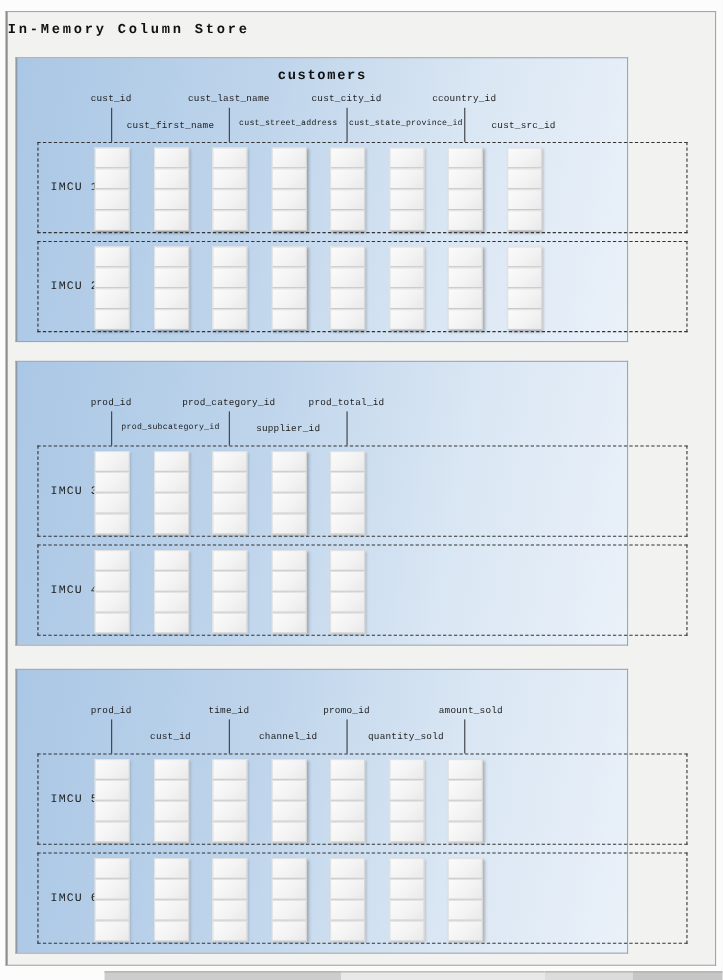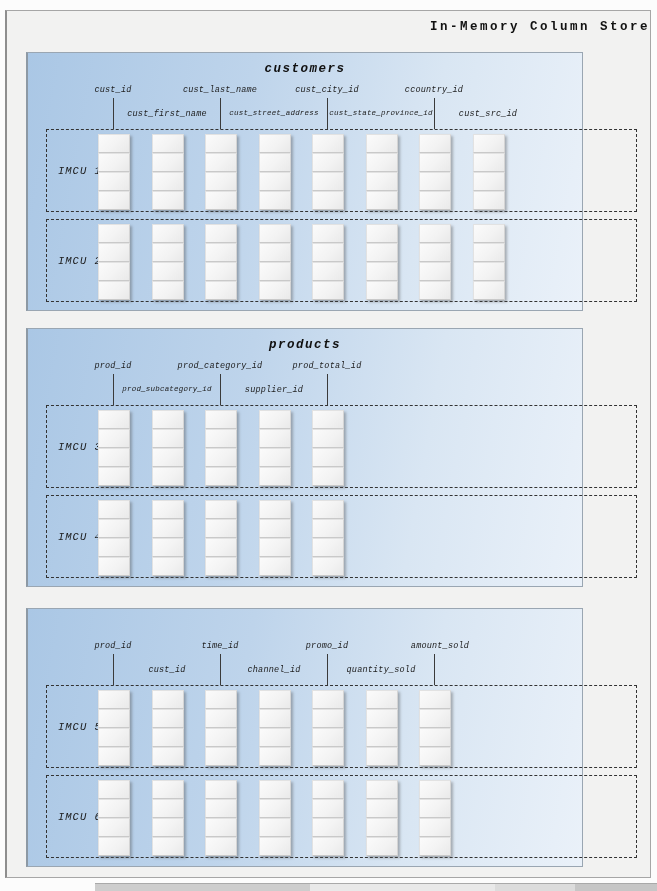--- a/index.html
+++ b/index.html
@@ -8,29 +8,28 @@
     background:#fcfcfc;
     font-family:"Liberation Mono","DejaVu Sans Mono",monospace;
     color:#161616;
   }
   .store{
     position:absolute;left:5px;top:10px;width:643px;height:866px;
     background:#f2f2f1;
     border:1px solid #a6a6a6;border-left:2px solid #8e8e8e;
   }
   .store-title{
-    position:absolute;top:9px;left:0;width:100%;text-align:right;
+    position:absolute;top:9px;left:0;width:100%;text-align:left;
     font-weight:bold;font-size:12.5px;letter-spacing:2.5px;color:#111;
   }
   .panel{
-    position:absolute;left:19px;width:557px;height:259px;
+    position:absolute;left:7px;width:557px;height:259px;
     background:linear-gradient(100deg,#aac7e5 0%,#bed4eb 38%,#d9e6f3 70%,#eaf1f9 100%);
     border:1px solid #9aa6b2;border-left:2px solid #8d99a4;
     box-sizing:border-box;
-    font-style:italic;
   }
   .tbl-title{
     position:absolute;top:9px;left:0;width:100%;text-align:center;
     font-weight:bold;font-size:12.5px;letter-spacing:1.5px;color:#111;
   }
   .col-label{
     position:absolute;transform:translateX(-50%);white-space:nowrap;
     font-size:8.5px;letter-spacing:0.2px;color:#1c1c1c;
   }
   .col-label.upper{top:32px;}
@@ -186,21 +185,20 @@
             <div class="cell"></div>
             <div class="cell"></div>
             <div class="cell"></div>
             <div class="cell"></div>
           </div>
         </div>
     </div>
   </section>
 
   <section class="panel" style="top:317px">
-    <div class="tbl-title">products</div>
     <div class="col-label upper" style="left:85px">prod_id</div>
     <div class="col-label upper" style="left:192px">prod_category_id</div>
     <div class="col-label upper" style="left:299px">prod_total_id</div>
     <div class="col-label lower xs" style="left:139px">prod_subcategory_id</div>
     <div class="col-label lower" style="left:246px">supplier_id</div>
     <div class="tick" style="left:85px"></div>
     <div class="tick" style="left:192px"></div>
     <div class="tick" style="left:299px"></div>
     <div class="imcu" style="top:76px">
       <span class="imcu-label">IMCU 3</span>

